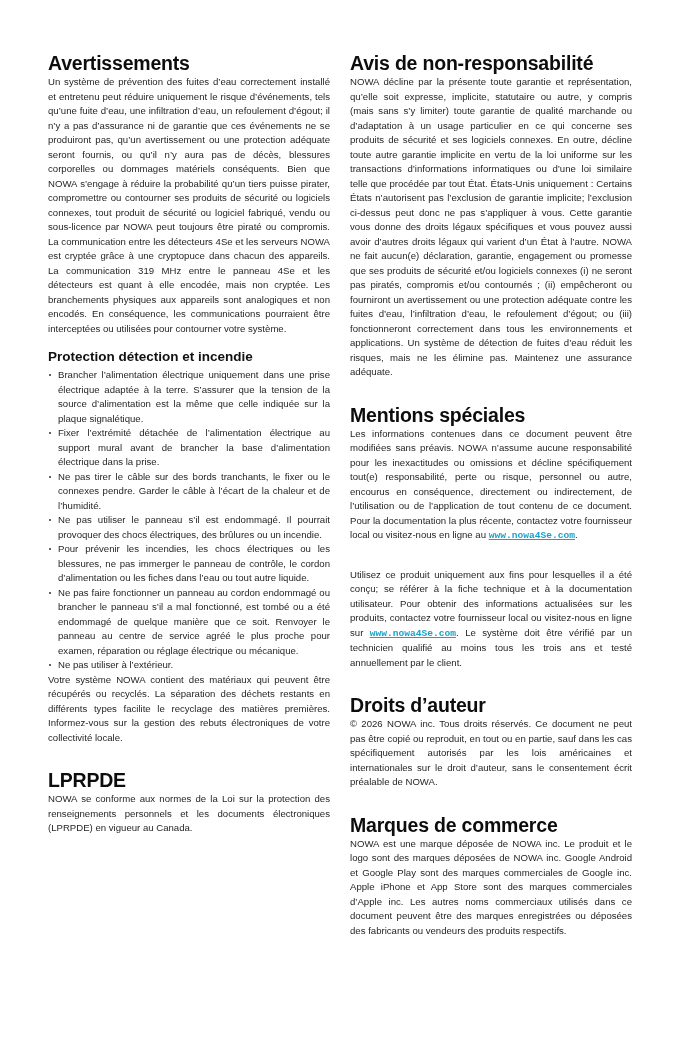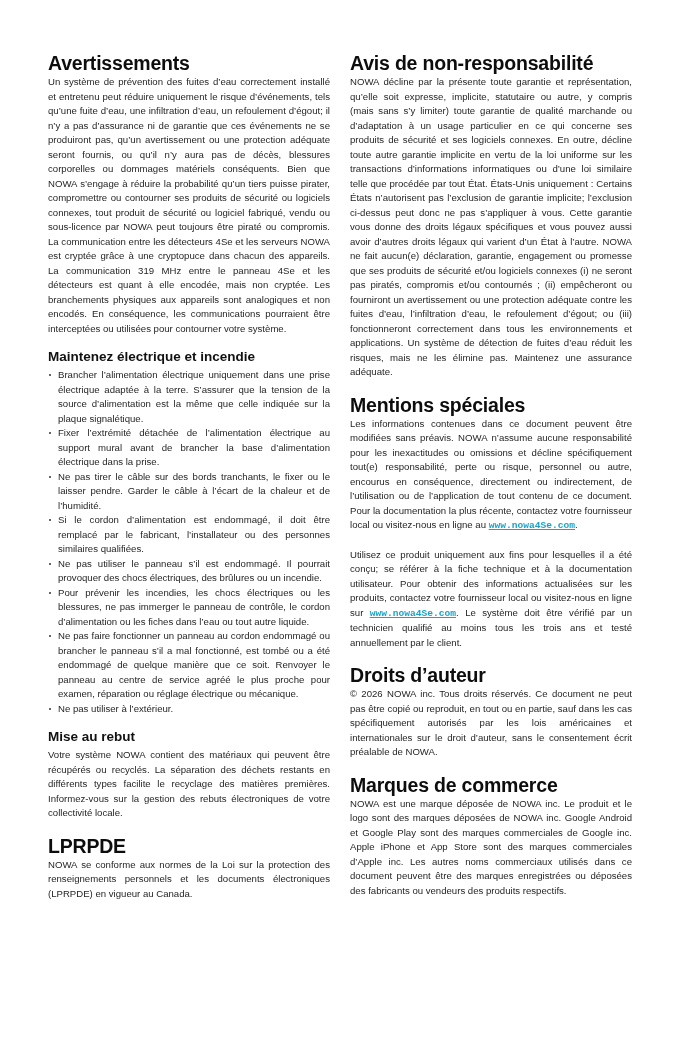--- a/index.html
+++ b/index.html
@@ -35,21 +35,21 @@
     margin-top: 12px;
     margin-bottom: 2px;
   }
   .p {
     font-size: 9.6px;
     line-height: 14.5px;
     text-align: justify;
     hyphens: auto;
     color: #262626;
   }
-  .sec { margin-bottom: 14px; }
+  .sec { margin-bottom: 24px; }
   .sec.tight { margin-bottom: 16px; }
   ul.bullets { list-style: none; }
   ul.bullets li {
     position: relative;
     padding-left: 10px;
     font-size: 9.6px;
     line-height: 14.5px;
     text-align: justify;
     color: #262626;
   }
@@ -75,33 +75,31 @@
 <body>
 
 <div class="page">
 
   <div class="col left">
 
     <section class="sec">
       <h1 class="h1">Avertissements</h1>
       <p class="p">Un système de prévention des fuites d’eau correctement installé et entretenu peut réduire uniquement le risque d’événements, tels qu’une fuite d’eau, une infiltration d’eau, un refoulement d’égout; il n’y a pas d’assurance ni de garantie que ces événements ne se produiront pas, qu’un avertissement ou une protection adéquate seront fournis, ou qu’il n’y aura pas de décès, blessures corporelles ou dommages matériels conséquents. Bien que NOWA s’engage à réduire la probabilité qu’un tiers puisse pirater, compromettre ou contourner ses produits de sécurité ou logiciels connexes, tout produit de sécurité ou logiciel fabriqué, vendu ou sous-licence par NOWA peut toujours être piraté ou compromis. La communication entre les détecteurs 4Se et les serveurs NOWA est cryptée grâce à une cryptopuce dans chacun des appareils. La communication 319 MHz entre le panneau 4Se et les détecteurs est quant à elle encodée, mais non cryptée. Les branchements physiques aux appareils sont analogiques et non encodés. En conséquence, les communications pourraient être interceptées ou utilisées pour contourner votre système.</p>
 
-      <h2 class="h2">Maintenez électrique et incendie</h2>
+      <h2 class="h2">Protection détection et incendie</h2>
       <ul class="bullets">
         <li>Brancher l’alimentation électrique uniquement dans une prise électrique adaptée à la terre. S’assurer que la tension de la source d’alimentation est la même que celle indiquée sur la plaque signalétique.</li>
         <li>Fixer l’extrémité détachée de l’alimentation électrique au support mural avant de brancher la base d’alimentation électrique dans la prise.</li>
-        <li>Ne pas tirer le câble sur des bords tranchants, le fixer ou le laisser pendre. Garder le câble à l’écart de la chaleur et de l’humidité.</li>
-        <li>Si le cordon d’alimentation est endommagé, il doit être remplacé par le fabricant, l’installateur ou des personnes similaires qualifiées.</li>
+        <li>Ne pas tirer le câble sur des bords tranchants, le fixer ou le connexes pendre. Garder le câble à l’écart de la chaleur et de l’humidité.</li>
         <li>Ne pas utiliser le panneau s’il est endommagé. Il pourrait provoquer des chocs électriques, des brûlures ou un incendie.</li>
         <li>Pour prévenir les incendies, les chocs électriques ou les blessures, ne pas immerger le panneau de contrôle, le cordon d’alimentation ou les fiches dans l’eau ou tout autre liquide.</li>
         <li>Ne pas faire fonctionner un panneau au cordon endommagé ou brancher le panneau s’il a mal fonctionné, est tombé ou a été endommagé de quelque manière que ce soit. Renvoyer le panneau au centre de service agréé le plus proche pour examen, réparation ou réglage électrique ou mécanique.</li>
         <li>Ne pas utiliser à l’extérieur.</li>
       </ul>
 
-      <h2 class="h2">Mise au rebut</h2>
       <p class="p">Votre système NOWA contient des matériaux qui peuvent être récupérés ou recyclés. La séparation des déchets restants en différents types facilite le recyclage des matières premières. Informez-vous sur la gestion des rebuts électroniques de votre collectivité locale.</p>
     </section>
 
     <section class="sec tight">
       <h1 class="h1">LPRPDE</h1>
       <p class="p">NOWA se conforme aux normes de la Loi sur la protection des renseignements personnels et les documents électroniques (LPRPDE) en vigueur au Canada.</p>
     </section>
   </div>
 
   <div class="col right">

